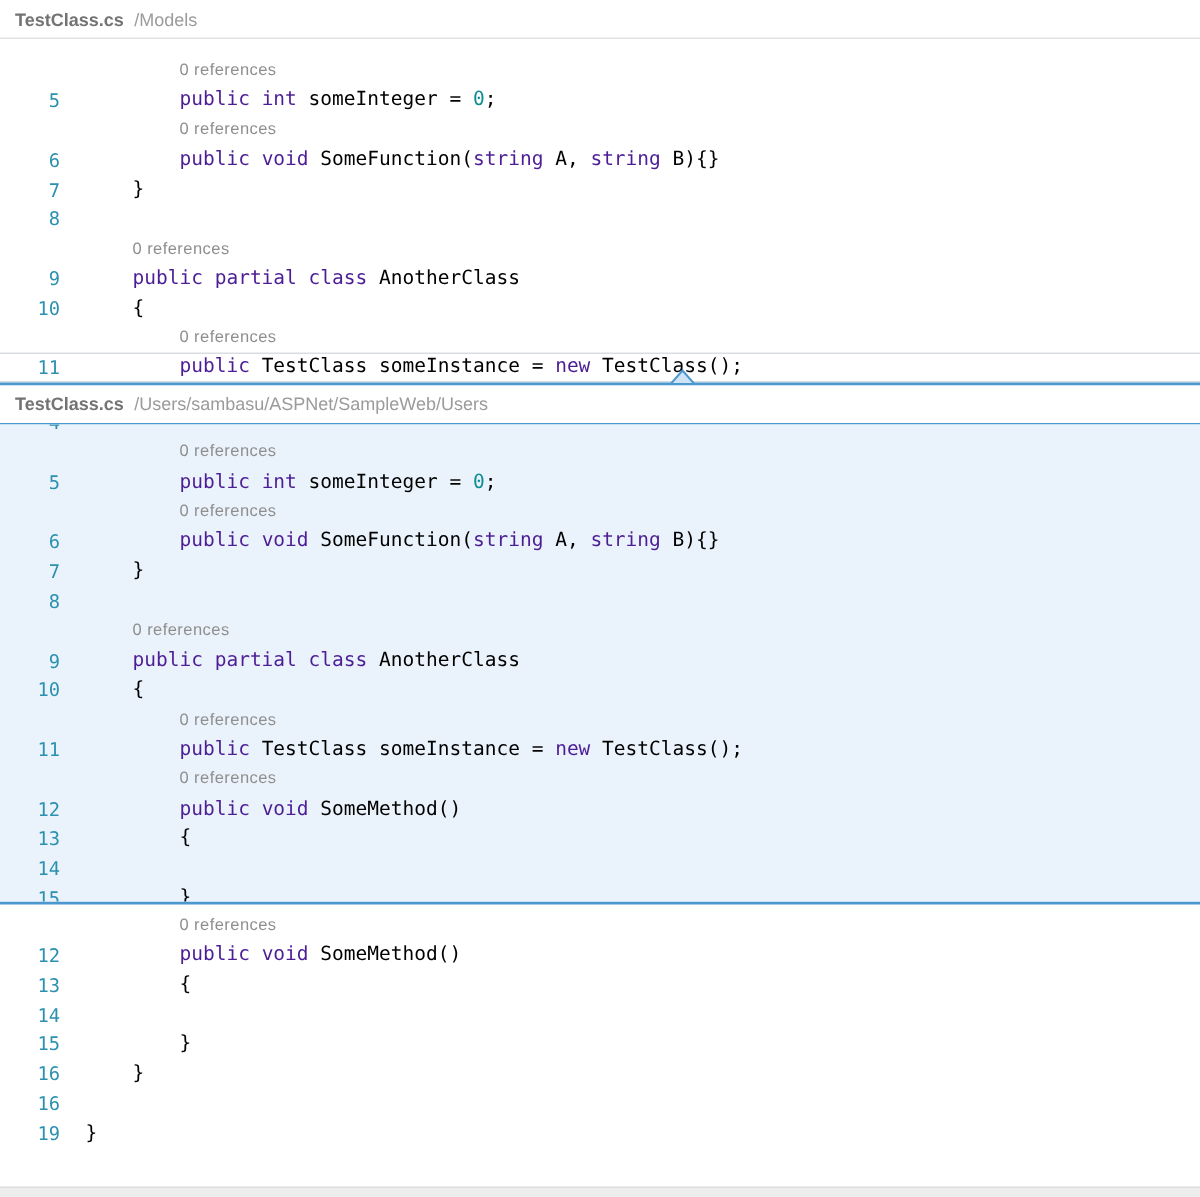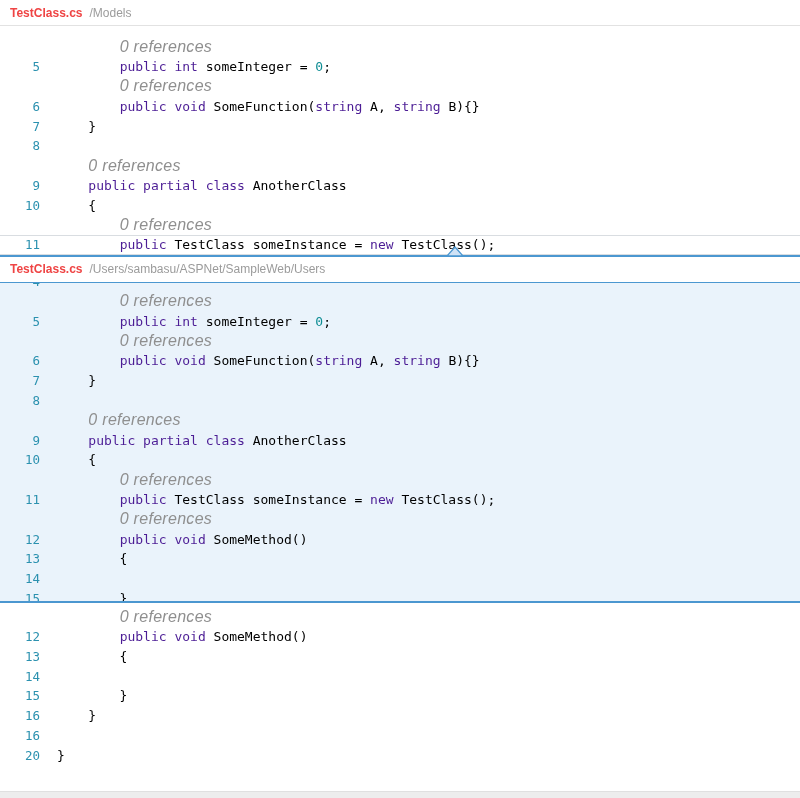--- a/index.html
+++ b/index.html
@@ -5,36 +5,36 @@
   * { margin:0; padding:0; box-sizing:border-box; }
   html,body { width:800px; height:798px; background:#ffffff; overflow:hidden;
               font-family:"DejaVu Sans Mono", monospace; }
 
   
   .titlebar {
     height:26px; background:#ffffff; border-bottom:1px solid #e2e2e2;
     display:flex; align-items:center; padding-left:10px; gap:7px;
     font-family:"Liberation Sans", sans-serif; font-size:12px;
   }
-  .filename { color:#ef4444; font-weight:bold; }
+  .filename { color:#737373; font-weight:bold; }
   .filepath { color:#9b9b9b; }
 
   
   .code-section { padding-top:11px; }
   .code-row { display:flex; height:19.8px; align-items:center; white-space:pre; }
   .gutter {
     width:40px; flex:none; text-align:right;
     color:#2b91af; font-size:12.5px;
   }
   .line-content { padding-left:17px; font-size:13px; color:#1a1a1a; display:flex; align-items:center; }
   .tok-k { color:#4c1d95; }
   .tok-n { color:#0e8d94; }
   .tok-p { color:#000000; }
   .pre { white-space:pre; font-size:13px; }
-  .lens-label { font-family:"Liberation Sans", sans-serif; font-size:16px; color:#8f8f8f; letter-spacing:0.3px;font-style:italic; }
+  .lens-label { font-family:"Liberation Sans", sans-serif; font-size:11px; color:#8f8f8f; letter-spacing:0.3px; }
   .current-line { border-top:1px solid #d9dde1; border-bottom:1px solid #d9dde1; }
 
   
   .peek {
     position:relative;
     border-top:2px solid #4b97d0;
     border-bottom:2px solid #4b97d0;
   }
   .peek-header {
     height:26px; background:#ffffff; border-bottom:1px solid #4b97d0;
@@ -109,16 +109,16 @@
 </div>
 
 <div class="code-section bottom-section" id="sec-bottom">
     <div class="code-row"><div class="gutter"></div><div class="line-content"><span class="pre">        </span><span class="lens-label">0 references</span></div></div>
     <div class="code-row"><div class="gutter">12</div><div class="line-content"><span class="tok-p">        </span><span class="tok-k">public</span><span class="tok-p"> </span><span class="tok-k">void</span><span class="tok-p"> SomeMethod()</span></div></div>
     <div class="code-row"><div class="gutter">13</div><div class="line-content"><span class="tok-p">        {</span></div></div>
     <div class="code-row"><div class="gutter">14</div><div class="line-content"></div></div>
     <div class="code-row"><div class="gutter">15</div><div class="line-content"><span class="tok-p">        }</span></div></div>
     <div class="code-row"><div class="gutter">16</div><div class="line-content"><span class="tok-p">    }</span></div></div>
     <div class="code-row"><div class="gutter">16</div><div class="line-content"></div></div>
-    <div class="code-row"><div class="gutter">20</div><div class="line-content"><span class="tok-p">}</span></div></div>
+    <div class="code-row"><div class="gutter">19</div><div class="line-content"><span class="tok-p">}</span></div></div>
   </div>
 
 <div class="hscroll"></div>
 
 </body></html>

